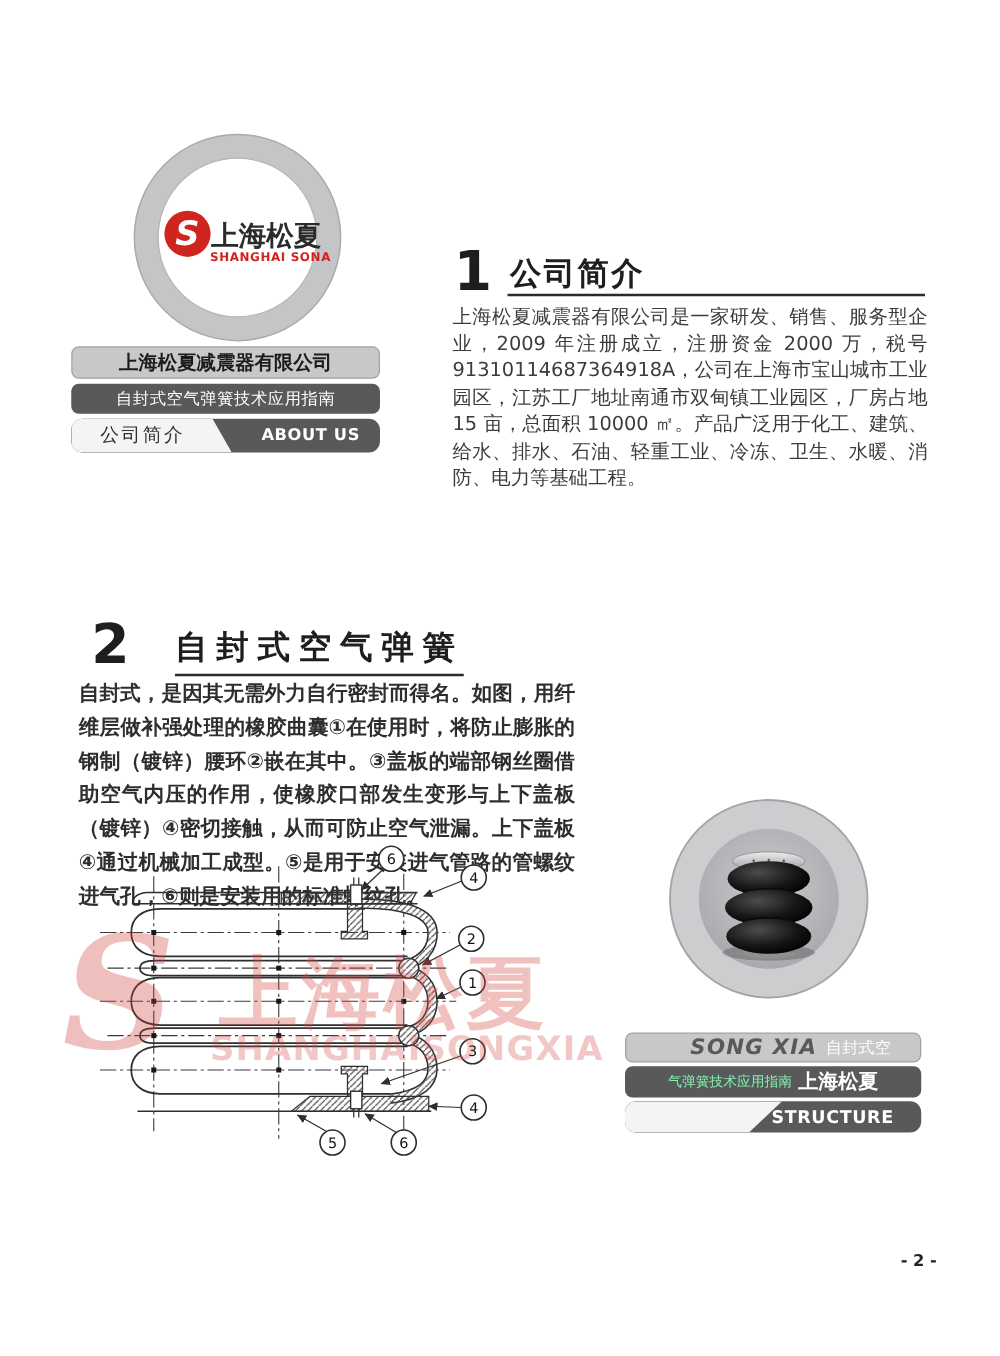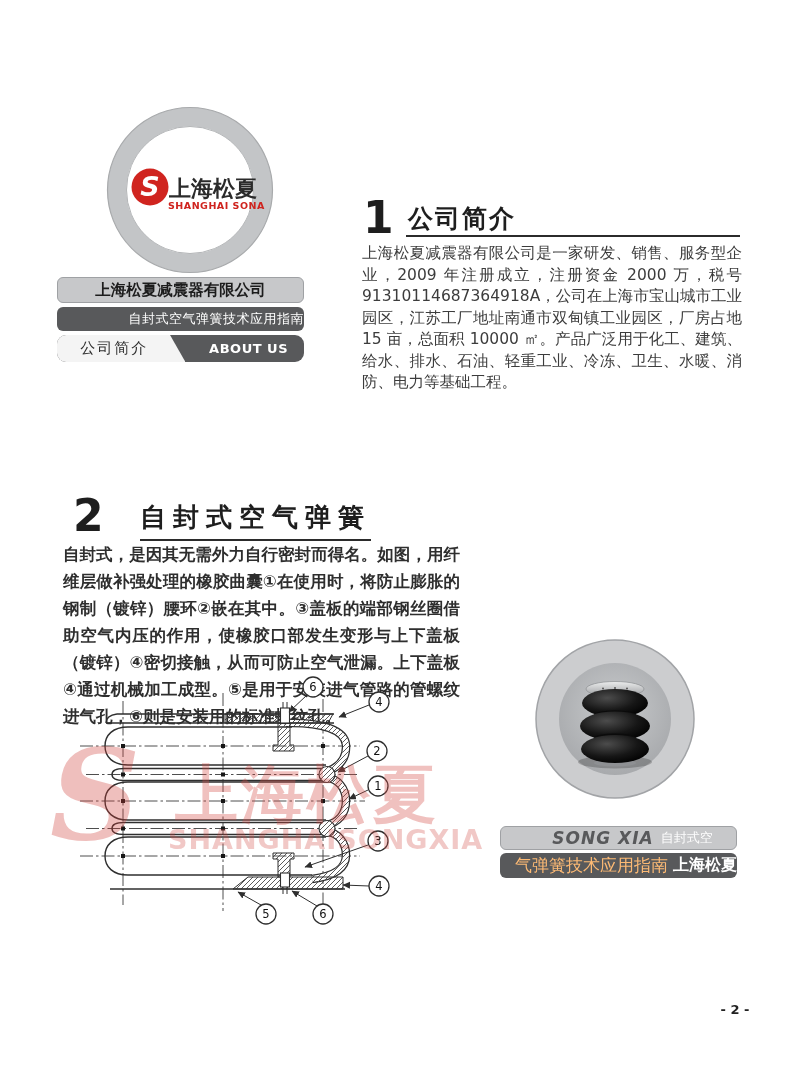--- a/index.html
+++ b/index.html
@@ -4,21 +4,21 @@
 <style>
   html,body{margin:0;padding:0;background:#ffffff;}
   #page{position:relative;width:800px;height:1085px;background:#ffffff;overflow:hidden;
         font-family:"DejaVu Sans","Liberation Sans",sans-serif;color:#2b2b2b;}
   .abs{position:absolute;}
 
   
   .bar-light{background:#c7c8ca;border:1px solid #9fa1a4;border-radius:6px;
              display:flex;align-items:center;justify-content:center;box-sizing:border-box;}
   .bar-dark{background:#58595b;border-radius:6px;display:flex;align-items:center;
-            justify-content:flex-end;box-sizing:border-box;color:#fff;}
+            justify-content:center;box-sizing:border-box;color:#fff;}
   #company-bar{left:57px;top:277px;width:247px;height:26px;font-size:15.5px;font-weight:bold;color:#1c1c1c;}
   #guide-bar{left:57px;top:307px;width:247px;height:24px;font-size:13px;letter-spacing:.5px;}
   .tab-bar{background:#58595b;border-radius:9px;box-sizing:border-box;}
   #about-tab{left:57px;top:335px;width:247px;height:27px;}
   #about-tab .white-part{position:absolute;left:0;top:0;height:100%;width:52%;background:#f4f4f4;
       border-radius:9px 0 0 9px;clip-path:polygon(0 0,88% 0,100% 100%,0 100%);
       display:flex;align-items:center;justify-content:center;}
   #about-tab .white-part span{font-size:15px;color:#2f2f2f;letter-spacing:2px;padding-right:14px;}
   #about-tab .en{position:absolute;right:16px;top:0;height:100%;display:flex;align-items:center;
       color:#fff;font-weight:bold;font-size:13px;letter-spacing:.5px;}
@@ -42,21 +42,21 @@
   #wm-cn{left:175px;top:763px;font-size:63px;font-weight:bold;letter-spacing:3px;
          color:rgba(210,72,66,.34);line-height:1;}
   #wm-en{left:168px;top:826px;font-size:27px;font-weight:bold;letter-spacing:1px;
          color:rgba(210,72,66,.30);line-height:1;}
 
   
   #brand-bar{left:500px;top:826px;width:237px;height:24px;justify-content:center;gap:7px;padding-left:28px;}
   #brand-bar .brand{font-size:17px;font-weight:bold;font-style:italic;color:#58595b;letter-spacing:1px;}
   #brand-bar .suffix{font-size:13px;color:#fdfdfd;}
   #structure-label-bar{left:500px;top:853px;width:237px;height:25px;gap:5px;}
-  #structure-label-bar .pre{font-size:17px;color:#fdba74;font-family:Liberation Mono, monospace;}
+  #structure-label-bar .pre{font-size:11px;color:#86efac;font-family:Liberation Mono, monospace;}
   #structure-label-bar .lbl{font-size:16px;font-weight:bold;color:#fff;}
   #structure-tab{left:500px;top:881px;width:237px;height:25px;}
   #structure-tab .white-part{position:absolute;left:0;top:0;height:100%;width:53%;background:#f4f4f4;
       border-radius:9px 0 0 9px;clip-path:polygon(0 0,100% 0,79% 100%,0 100%);}
   #structure-tab .en{position:absolute;right:22px;top:0;height:100%;display:flex;align-items:center;
       color:#fff;font-weight:bold;font-size:14px;letter-spacing:.5px;}
 
   #page-number{left:700px;top:1002px;width:70px;text-align:center;font-size:13px;
                font-weight:bold;color:#222;}
 </style>
@@ -271,16 +271,20 @@
   </svg>
 
   <div class="abs bar-light" id="brand-bar">
     <span class="brand">SONG XIA</span>
     <span class="suffix">自封式空</span>
   </div>
   <div class="abs bar-dark" id="structure-label-bar">
     <span class="pre">气弹簧技术应用指南</span>
     <span class="lbl">上海松夏</span>
   </div>
+  <div class="abs tab-bar" id="structure-tab">
+    <div class="white-part"></div>
+    <div class="en">STRUCTURE</div>
+  </div>
 
   <div class="abs" id="page-number">- 2 -</div>
 
 </div>
 
 </body></html>

